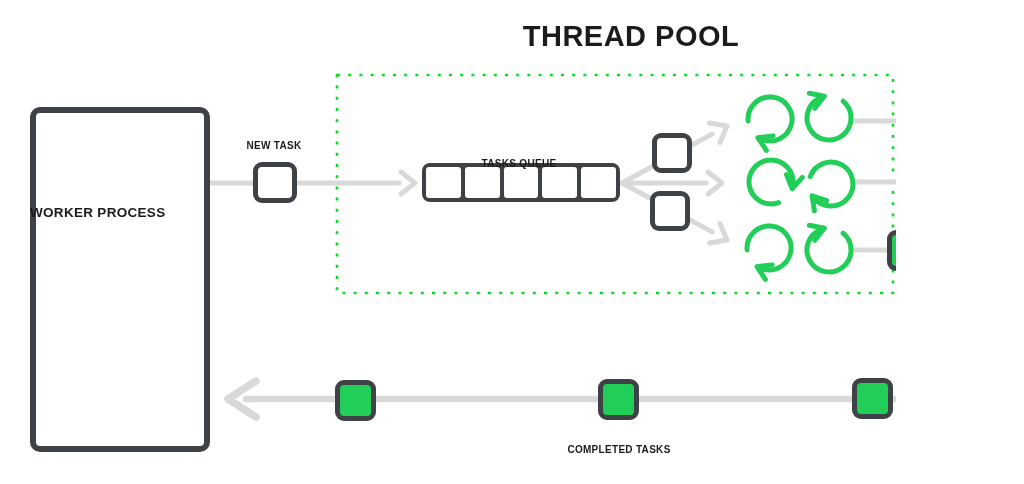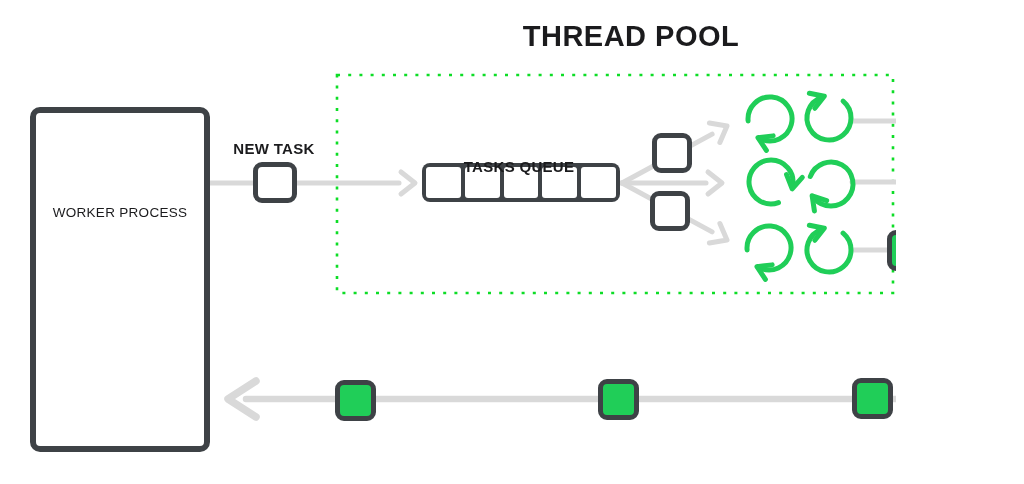--- a/index.html
+++ b/index.html
@@ -2,35 +2,35 @@
 <html style="--green: #20ce58; --dot-green: #0ddd26; --dark: #3e4246; --line: #d9d9d9; --text: #1b1b1d; --background: #ffffff;"><head>
 <meta charset="utf-8">
 <style>
   html,body{margin:0;padding:0;background:#fff;}
   .canvas{
     position:relative;width:896px;height:484px;background:var(--background,#fff);
     font-family:"Liberation Sans", sans-serif;overflow:hidden;
   }
   .abs{position:absolute;}
   .lbl{
-    font-weight:bold;font-size:15px;letter-spacing:.3px;color:var(--text);
+    font-weight:bold;font-size:10px;letter-spacing:.3px;color:var(--text);
     text-align:center;white-space:nowrap;
   }
   .title{
     font-weight:800;font-size:29px;letter-spacing:.5px;color:var(--text);
     text-align:center;white-space:nowrap;
   }
   .worker-box{
     left:30px;top:107px;width:168px;height:333px;
     border:6px solid var(--dark);border-radius:10px;background:#fff;z-index:2;
   }
   .worker-label{
     left:30px;top:205px;width:180px;z-index:3;
-    font-weight:normal;font-size:13.5px;line-height:16px;letter-spacing:.3px;
-    color:var(--text);text-align:center;
+    font-weight:bold;font-size:13.5px;line-height:16px;letter-spacing:.3px;
+    color:var(--text);text-align:left;
   }
   .wsq{ 
     background:#fff;border:5px solid var(--dark);border-radius:9px;z-index:2;
   }
   .gsq{ 
     width:31px;height:31px;background:var(--green);
     border:5px solid var(--dark);border-radius:9px;z-index:3;
   }
   .queue{
     left:422px;top:163px;width:198px;height:39px;box-sizing:border-box;
@@ -121,13 +121,14 @@
   <div class="abs wsq" style="left:652px;top:133px;width:30px;height:30px;"></div>
   <div class="abs wsq" style="left:650px;top:191px;width:30px;height:30px;"></div>
 
   <div class="abs gsq" style="left:906px;top:99px;"></div>
   <div class="abs gsq" style="left:887px;top:230px;"></div>
   <div class="abs gsq" style="left:953px;top:294px;"></div>
   <div class="abs gsq" style="left:852px;top:378px;"></div>
   <div class="abs gsq" style="left:598px;top:379px;"></div>
   <div class="abs gsq" style="left:335px;top:380px;"></div>
 
+  <div class="abs lbl" style="left:494px;top:444px;width:250px;z-index:3;">COMPLETED TASKS</div>
 </div>
 
 </body></html>

